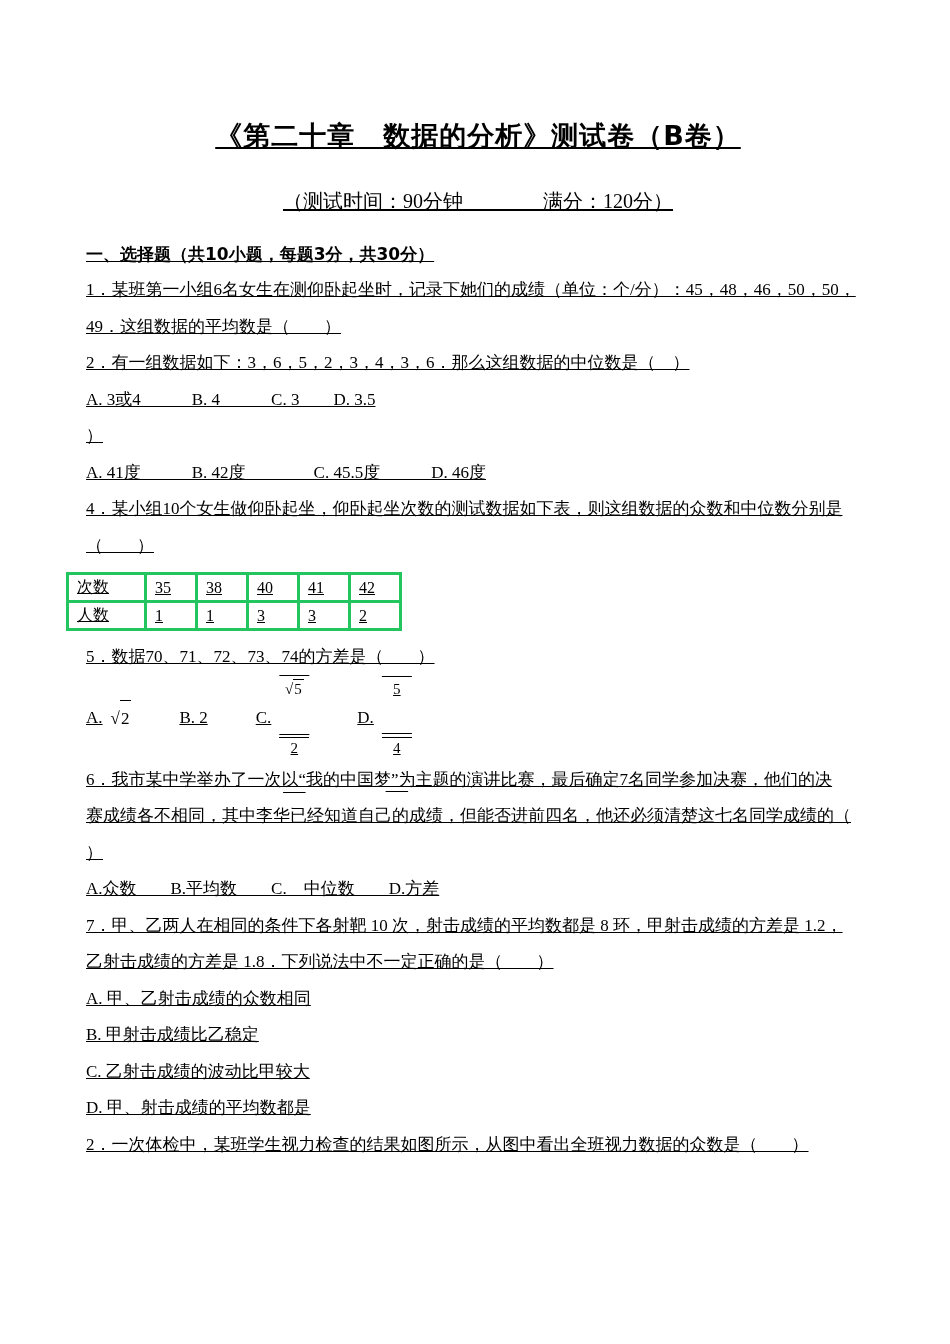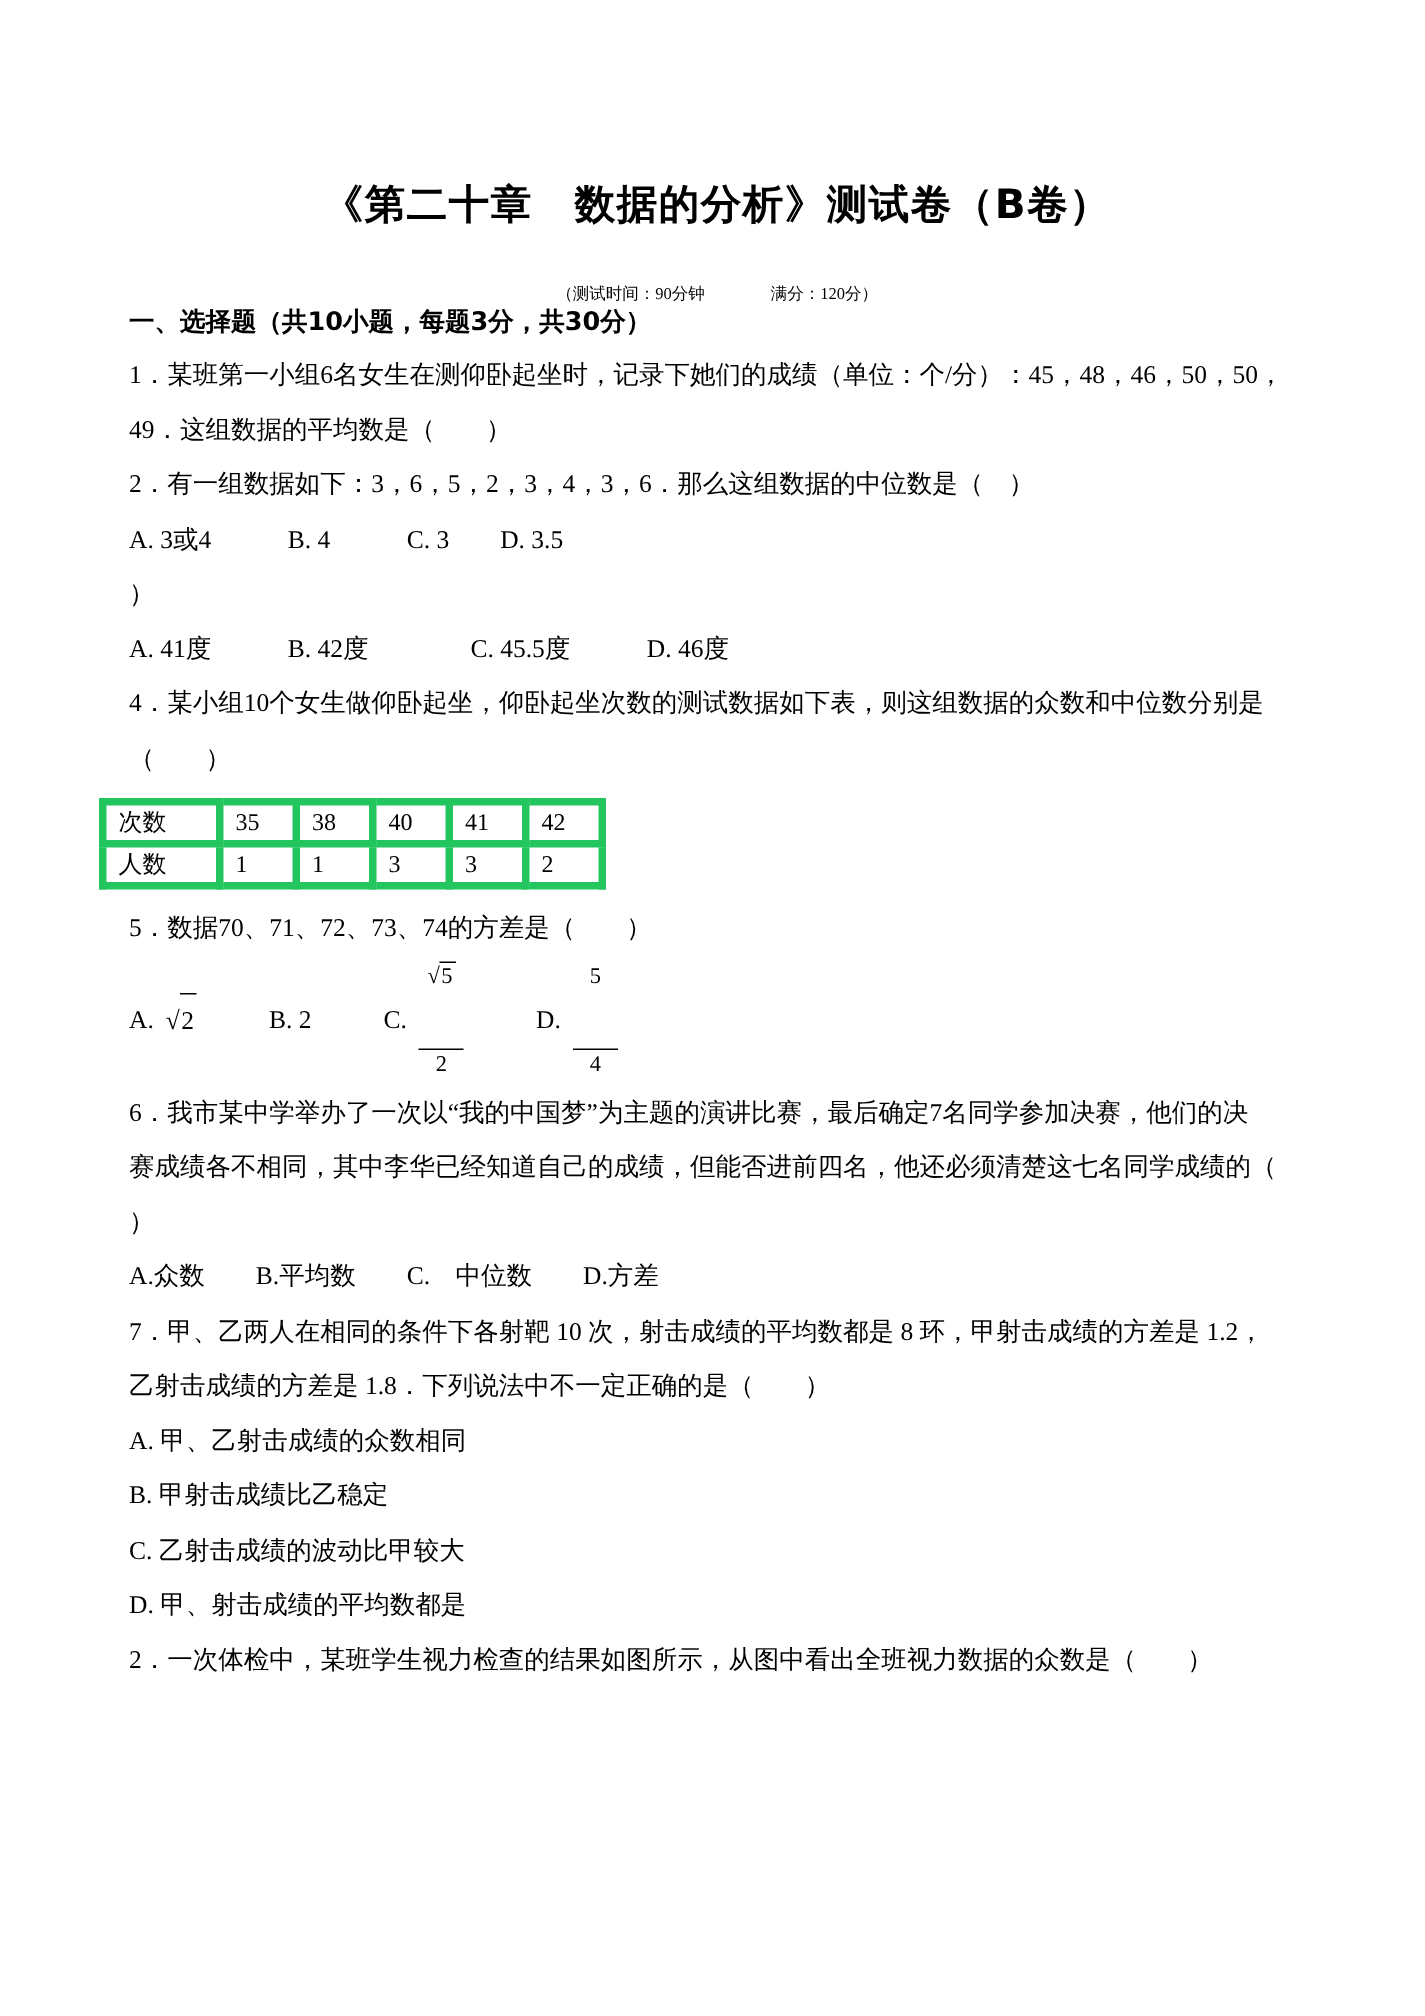--- a/index.html
+++ b/index.html
@@ -5,32 +5,33 @@
   * { margin: 0; padding: 0; box-sizing: border-box; }
   html, body { background: #ffffff; }
   body {
     width: 950px;
     height: 1344px;
     font-family: "Liberation Serif", "DejaVu Serif", serif;
     color: #000;
     position: relative;
     overflow: hidden;
   }
-  .page { padding: 118px 60px 0 66px; }
+  .page { padding: 118px 60px 0 66px; text-decoration: underline; }
   .title {
     text-align: center;
     font-size: 27px;
     font-weight: bold;
     font-family: "DejaVu Sans", "Liberation Sans", sans-serif;
     margin-bottom: 34px;
     letter-spacing: 1px;
   }
   .subtitle {
     text-align: center;
-    font-size: 11px;
+    font-size: 20px;
+    margin-bottom: 28px;
     white-space: pre-wrap;
   }
   .section {
     font-size: 17px;
     font-weight: bold;
     font-family: "DejaVu Sans", "Liberation Sans", sans-serif;
     margin-left: 20px;
     margin-bottom: 6px;
   }
   .line {
@@ -38,21 +39,21 @@
     line-height: 36.5px;
     margin-left: 20px;
     white-space: pre-wrap;
   }
   .q-table {
     border-collapse: collapse;
     margin: 8px 0 8px 0;
     table-layout: fixed;
   }
   .q-table td {
-    border: 5px solid #22c55e;
+    border: 3px solid #22c55e;
     height: 28px;
     font-size: 16px;
     padding: 0 0 0 8px;
     vertical-align: middle;
   }
   .q-table td.c0 { width: 78px; }
   .q-table td.cv { width: 51px; }
   .q5opts {
     display: flex;
     align-items: center;

